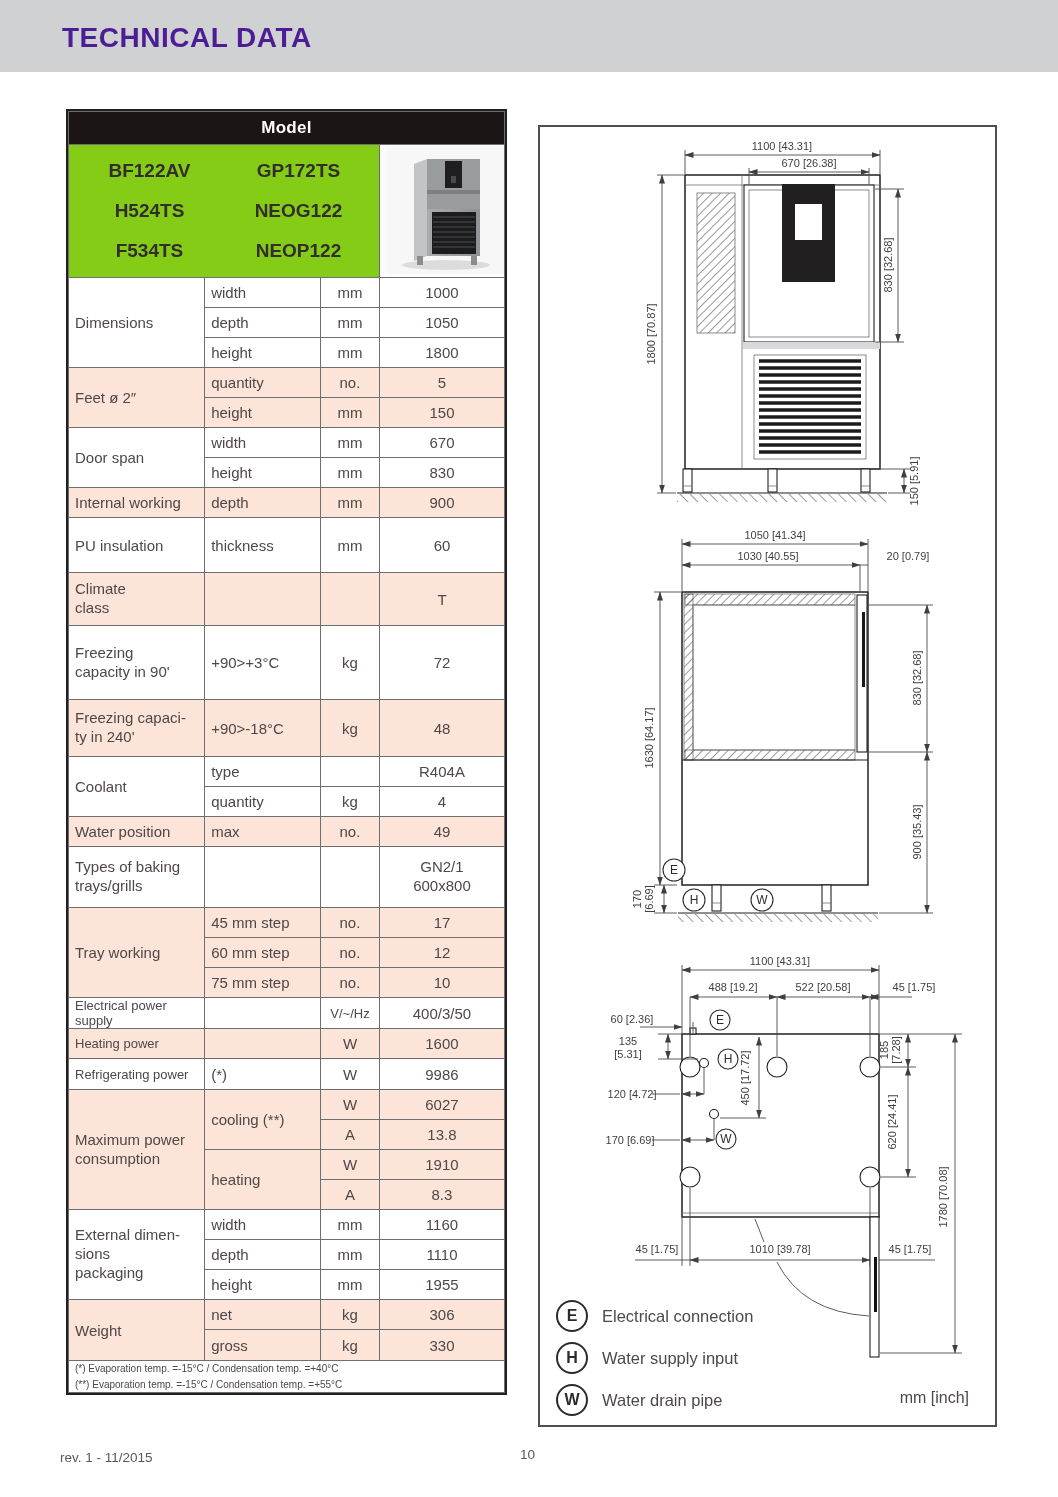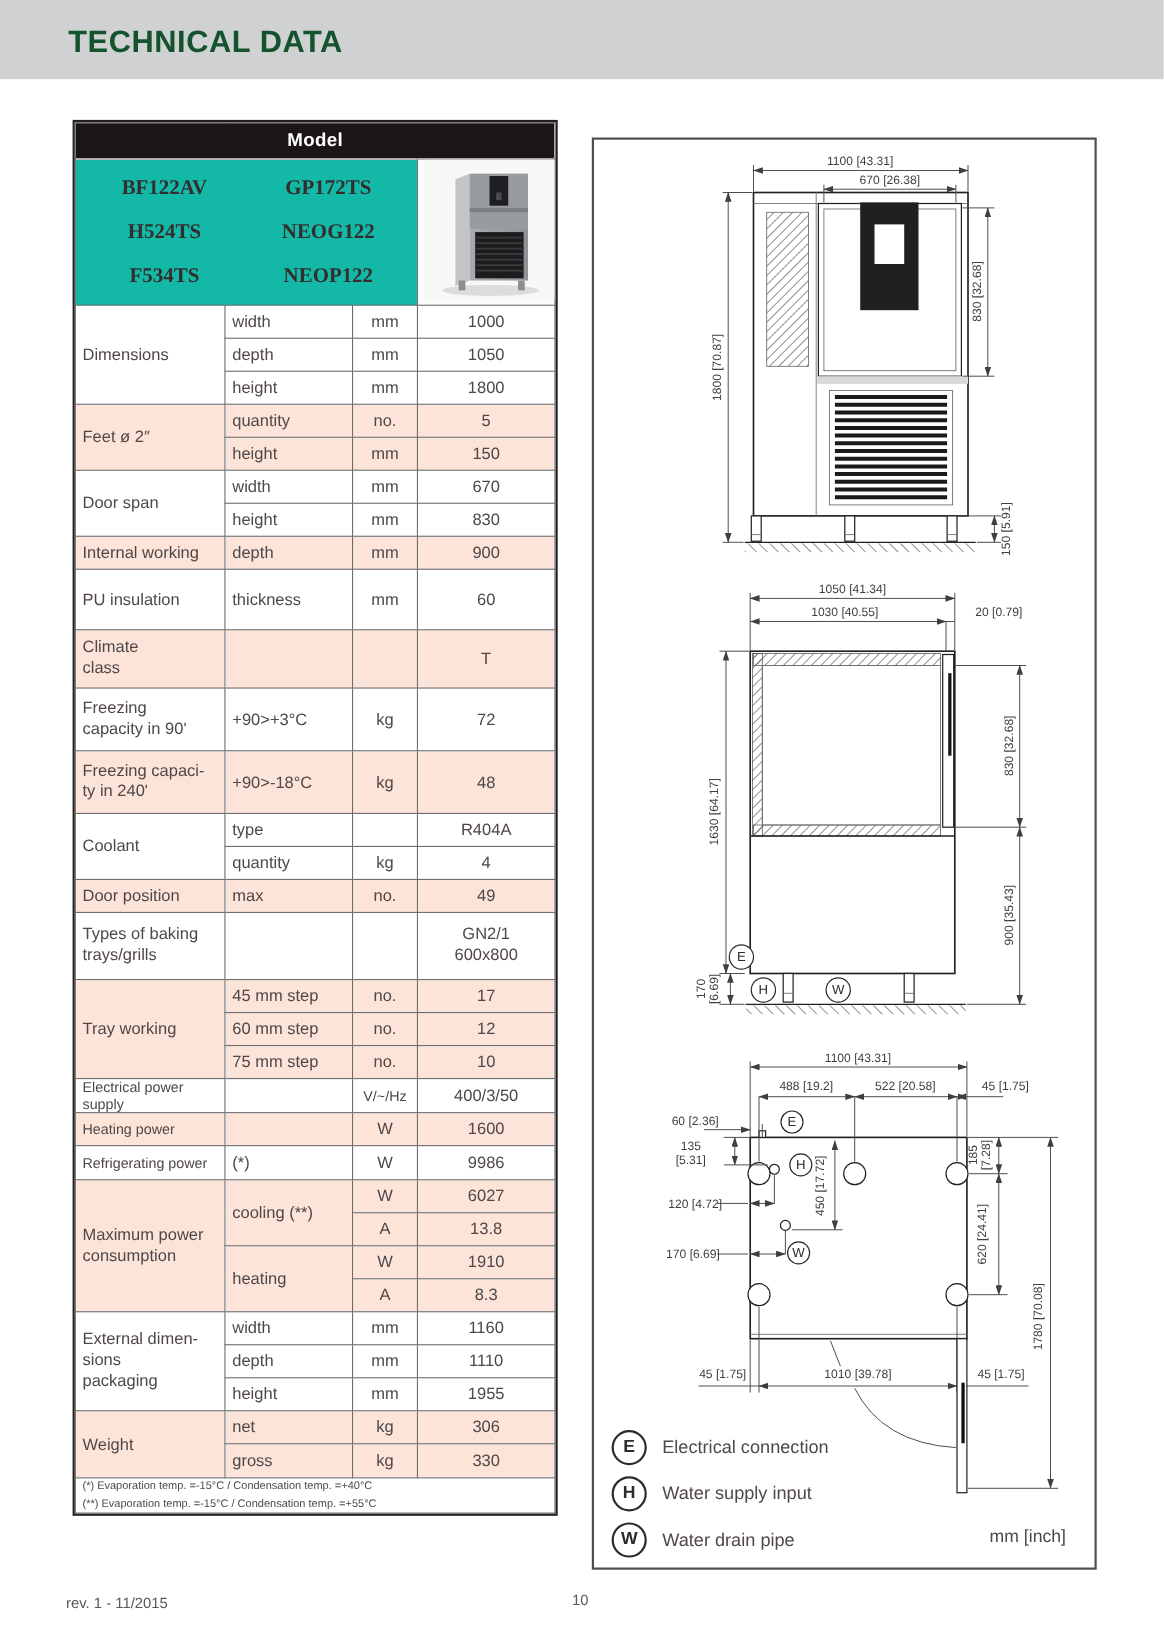--- a/index.html
+++ b/index.html
@@ -1,27 +1,27 @@
 <!DOCTYPE html>
 <html><head>
 <meta charset="utf-8">
 <style>
   html,body{margin:0;padding:0;background:#fff;}
   .page{position:relative;width:1058px;height:1497px;background:#ffffff;
         font-family:"Liberation Sans",sans-serif;color:#4f4748;overflow:hidden;}
   
   .band{position:absolute;left:0;top:0;width:1058px;height:72px;background:#cfd1d2;}
-  .band h1{margin:0;padding:22px 0 0 62px;font-size:28px;font-weight:bold;color:#14532d;letter-spacing:.5px;}
+  .band h1{margin:0;padding:22px 0 0 62px;font-size:28px;font-weight:bold;color:#4c1d95;letter-spacing:.5px;}
   
   .twrap{position:absolute;left:66px;top:109px;width:437px;border:2px solid #231f20;background:#fff;}
   table.spec{border-collapse:collapse;width:100%;table-layout:fixed;font-size:15px;color:#4f4748;}
   table.spec td{border:1px solid #6d6e71;padding:0 6px;vertical-align:middle;overflow:hidden;}
   tr.s td{border-top-color:#bcbdbf;}
   td.mhead{background:#1b1516;color:#fff;font-weight:bold;font-size:17px;text-align:center;height:32px;letter-spacing:.3px;}
-  td.mnames{background:#14b8a6;height:132px;padding:0;font-family:Liberation Serif, serif;}
+  td.mnames{background:#84cc16;height:132px;padding:0;}
   .mflex{display:flex;width:100%;height:100%;align-items:center;}
   .mcol{flex:1;text-align:center;font-weight:bold;font-size:19px;color:#332d2e;line-height:40px;}
   td.mimg{background:#fbfbfb;padding:0;text-align:center;}
   td.lab{text-align:left;padding-left:8px;}
   td.sub{text-align:left;padding-left:8px;}
   td.unit{text-align:center;padding:0 2px;margin-left:32px;}
   td.val{text-align:center;}
   .pink{background:#fce4d8;}
   .ml{white-space:pre-line;line-height:1.25;}
   .sm{font-size:13px;}
@@ -171,21 +171,21 @@
       </tr>
 
       <tr class="g" style="height:53px">
         <td class="lab pink ml">Climate
 class</td>
         <td class="sub pink"></td>
         <td class="unit pink"></td>
         <td class="val pink">T</td>
       </tr>
 
-      <tr class="g" style="height:57px">
+      <tr class="g" style="height:74px">
         <td class="lab ml">Freezing
 capacity in 90'</td>
         <td class="sub">+90&gt;+3°C</td>
         <td class="unit">kg</td>
         <td class="val">72</td>
       </tr>
 
       <tr class="g" style="height:57px">
         <td class="lab pink ml">Freezing capaci-
 ty in 240'</td>
@@ -200,21 +200,21 @@
         <td class="unit"></td>
         <td class="val">R404A</td>
       </tr>
       <tr class="s" style="height:30px">
         <td class="sub">quantity</td>
         <td class="unit">kg</td>
         <td class="val">4</td>
       </tr>
 
       <tr class="g" style="height:30px">
-        <td class="lab pink">Door position</td>
+        <td class="lab pink">Water position</td>
         <td class="sub pink">max</td>
         <td class="unit pink">no.</td>
         <td class="val pink">49</td>
       </tr>
 
       <tr class="g" style="height:61px">
         <td class="lab ml">Types of baking
 trays/grills</td>
         <td class="sub"></td>
         <td class="unit"></td>

